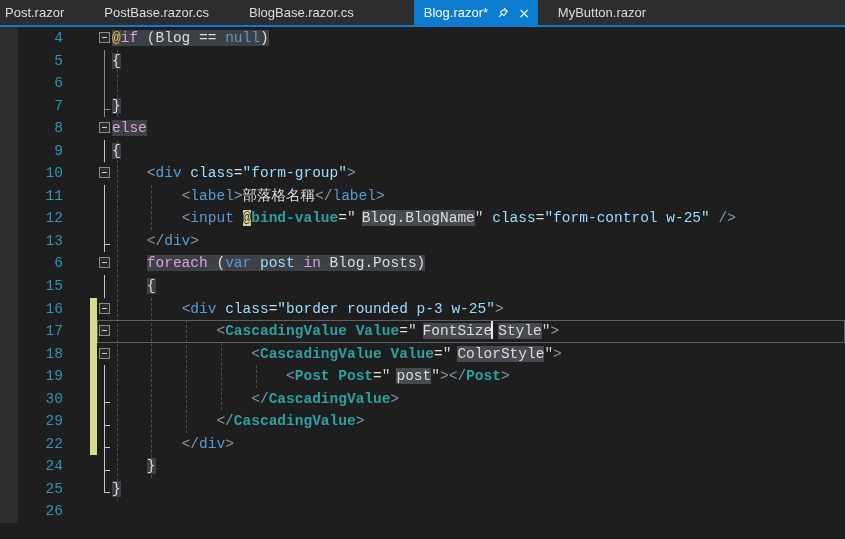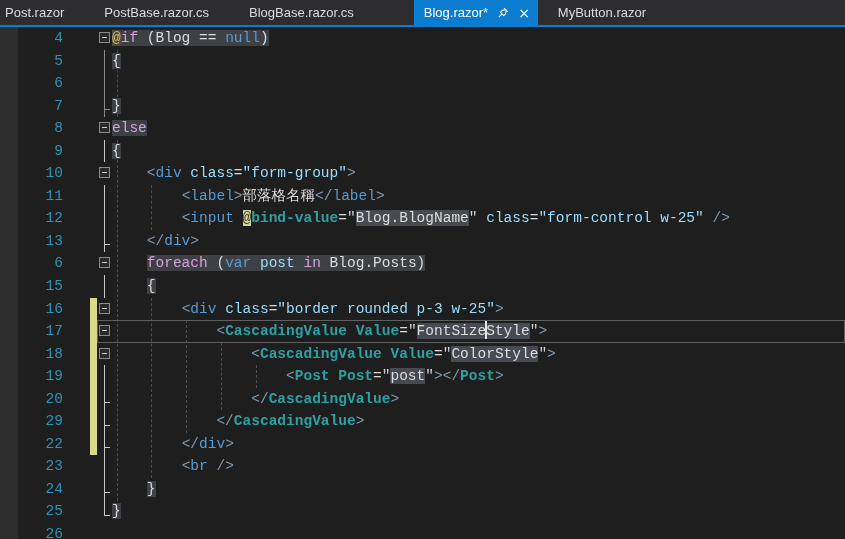--- a/index.html
+++ b/index.html
@@ -61,21 +61,21 @@
   .c-kwb{color:var(--kwb,#569CD6);}
   .c-tag{color:var(--tag,#569CD6);}
   .c-comp{color:var(--comp,#2DA0A3);font-weight:bold;}
   .c-attr{color:var(--attr,#9CDCFE);}
   .c-str{color:var(--str,#9CDCFE);}
   .c-cstr{color:var(--cstr,#D4D4D4);}
   .c-delim{color:var(--delim,#8098B0);}
   .c-atgold{color:var(--at_gold,#D7BA7D);}
   .c-atdark{color:var(--at_dark,#3C3C20);}
   .bg-code{background:var(--code_bg,#3D4146);}
-  .bg-hl{background:var(--hl_bg,#474B51);}
+  .bg-hl{background:var(--hl_bg,#474B51);margin-left:6px;}
   .bg-atbg{background:var(--at_bg,#D2D2A0);}
   .bg-atgoldbg{background:var(--at_gold_bg,#4B4B38);}
   .caret{
     display:inline-block;width:0;height:18px;vertical-align:middle;
     border-left:2px solid var(--caret,#E8E8E8);margin:-2px -1px 0 -1px;
     position:relative;z-index:4;
   }
   .guides,.overlay{position:absolute;left:0;top:0;right:0;bottom:0;pointer-events:none;}
   .guides{z-index:0;}
   .overlay{z-index:3;}
@@ -271,21 +271,21 @@
         <div class="chg">
           <div class="bar"></div>
         </div>
         <div class="fold">
           <div class="fline g-b"></div>
         </div>
         <div class="code"><span class="tk c-plain">                    </span><span class="tk c-delim">&lt;</span><span class="tk c-comp">Post</span><span class="tk c-plain"> </span><span class="tk c-comp">Post</span><span class="tk c-plain">=</span><span class="tk c-cstr">"</span><span class="tk c-plain bg-hl">post</span><span class="tk c-cstr">"</span><span class="tk c-delim">&gt;</span><span class="tk c-delim">&lt;/</span><span class="tk c-comp">Post</span><span class="tk c-delim">&gt;</span></div>
       </div>
       <div class="row">
         <span class="mstrip"></span>
-        <div class="ln">20</div>
+        <div class="ln">30</div>
         <div class="chg">
           <div class="bar"></div>
         </div>
         <div class="fold">
           <div class="fline g-b"></div>
           <div class="ftick g-b"></div>
         </div>
         <div class="code"><span class="tk c-plain">                </span><span class="tk c-delim">&lt;/</span><span class="tk c-comp">CascadingValue</span><span class="tk c-delim">&gt;</span></div>
       </div>
       <div class="row">
@@ -304,29 +304,20 @@
         <span class="mstrip"></span>
         <div class="ln">22</div>
         <div class="chg">
           <div class="bar"></div>
         </div>
         <div class="fold">
           <div class="fline g-b"></div>
           <div class="ftick g-b"></div>
         </div>
         <div class="code"><span class="tk c-plain">        </span><span class="tk c-delim">&lt;/</span><span class="tk c-tag">div</span><span class="tk c-delim">&gt;</span></div>
-      </div>
-      <div class="row">
-        <span class="mstrip"></span>
-        <div class="ln">23</div>
-        <div class="chg"></div>
-        <div class="fold">
-          <div class="fline g-b"></div>
-        </div>
-        <div class="code"><span class="tk c-plain">        </span><span class="tk c-delim">&lt;</span><span class="tk c-tag">br</span><span class="tk c-plain"> </span><span class="tk c-delim">/&gt;</span></div>
       </div>
       <div class="row">
         <span class="mstrip"></span>
         <div class="ln">24</div>
         <div class="chg"></div>
         <div class="fold">
           <div class="fline g-b"></div>
           <div class="ftick g-b"></div>
         </div>
         <div class="code"><span class="tk c-plain">    </span><span class="tk c-plain bg-code">}</span></div>

